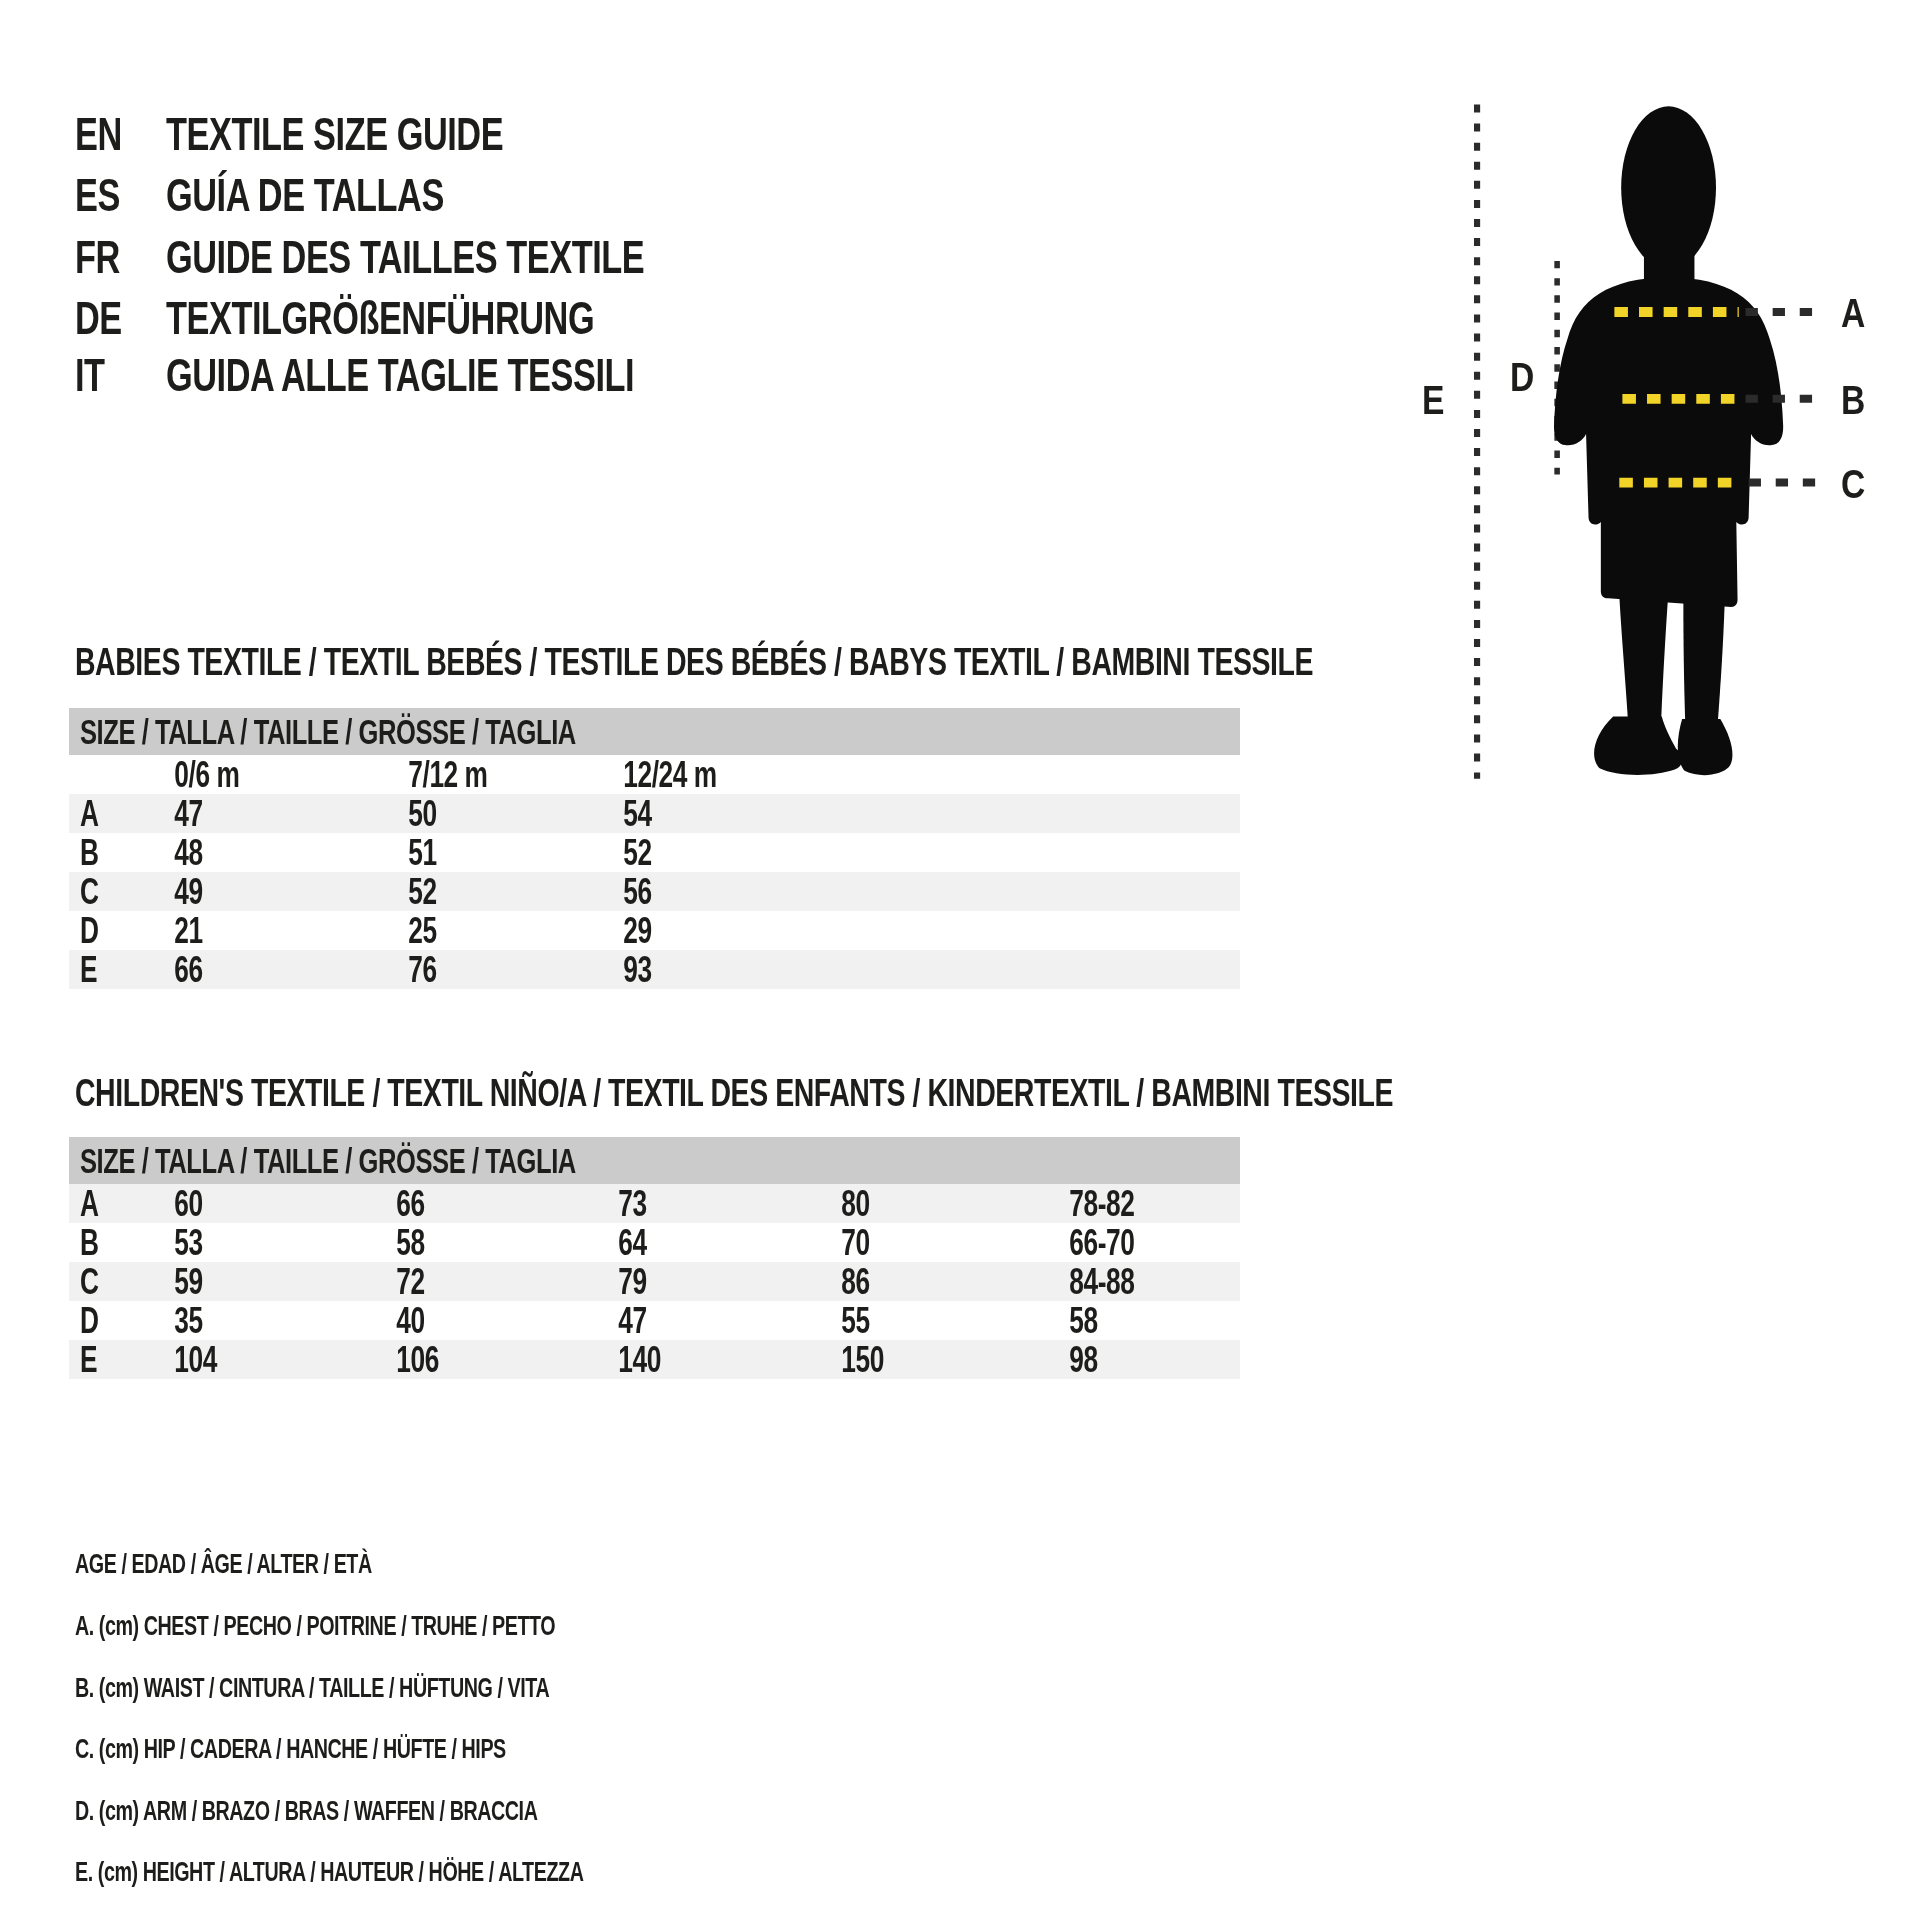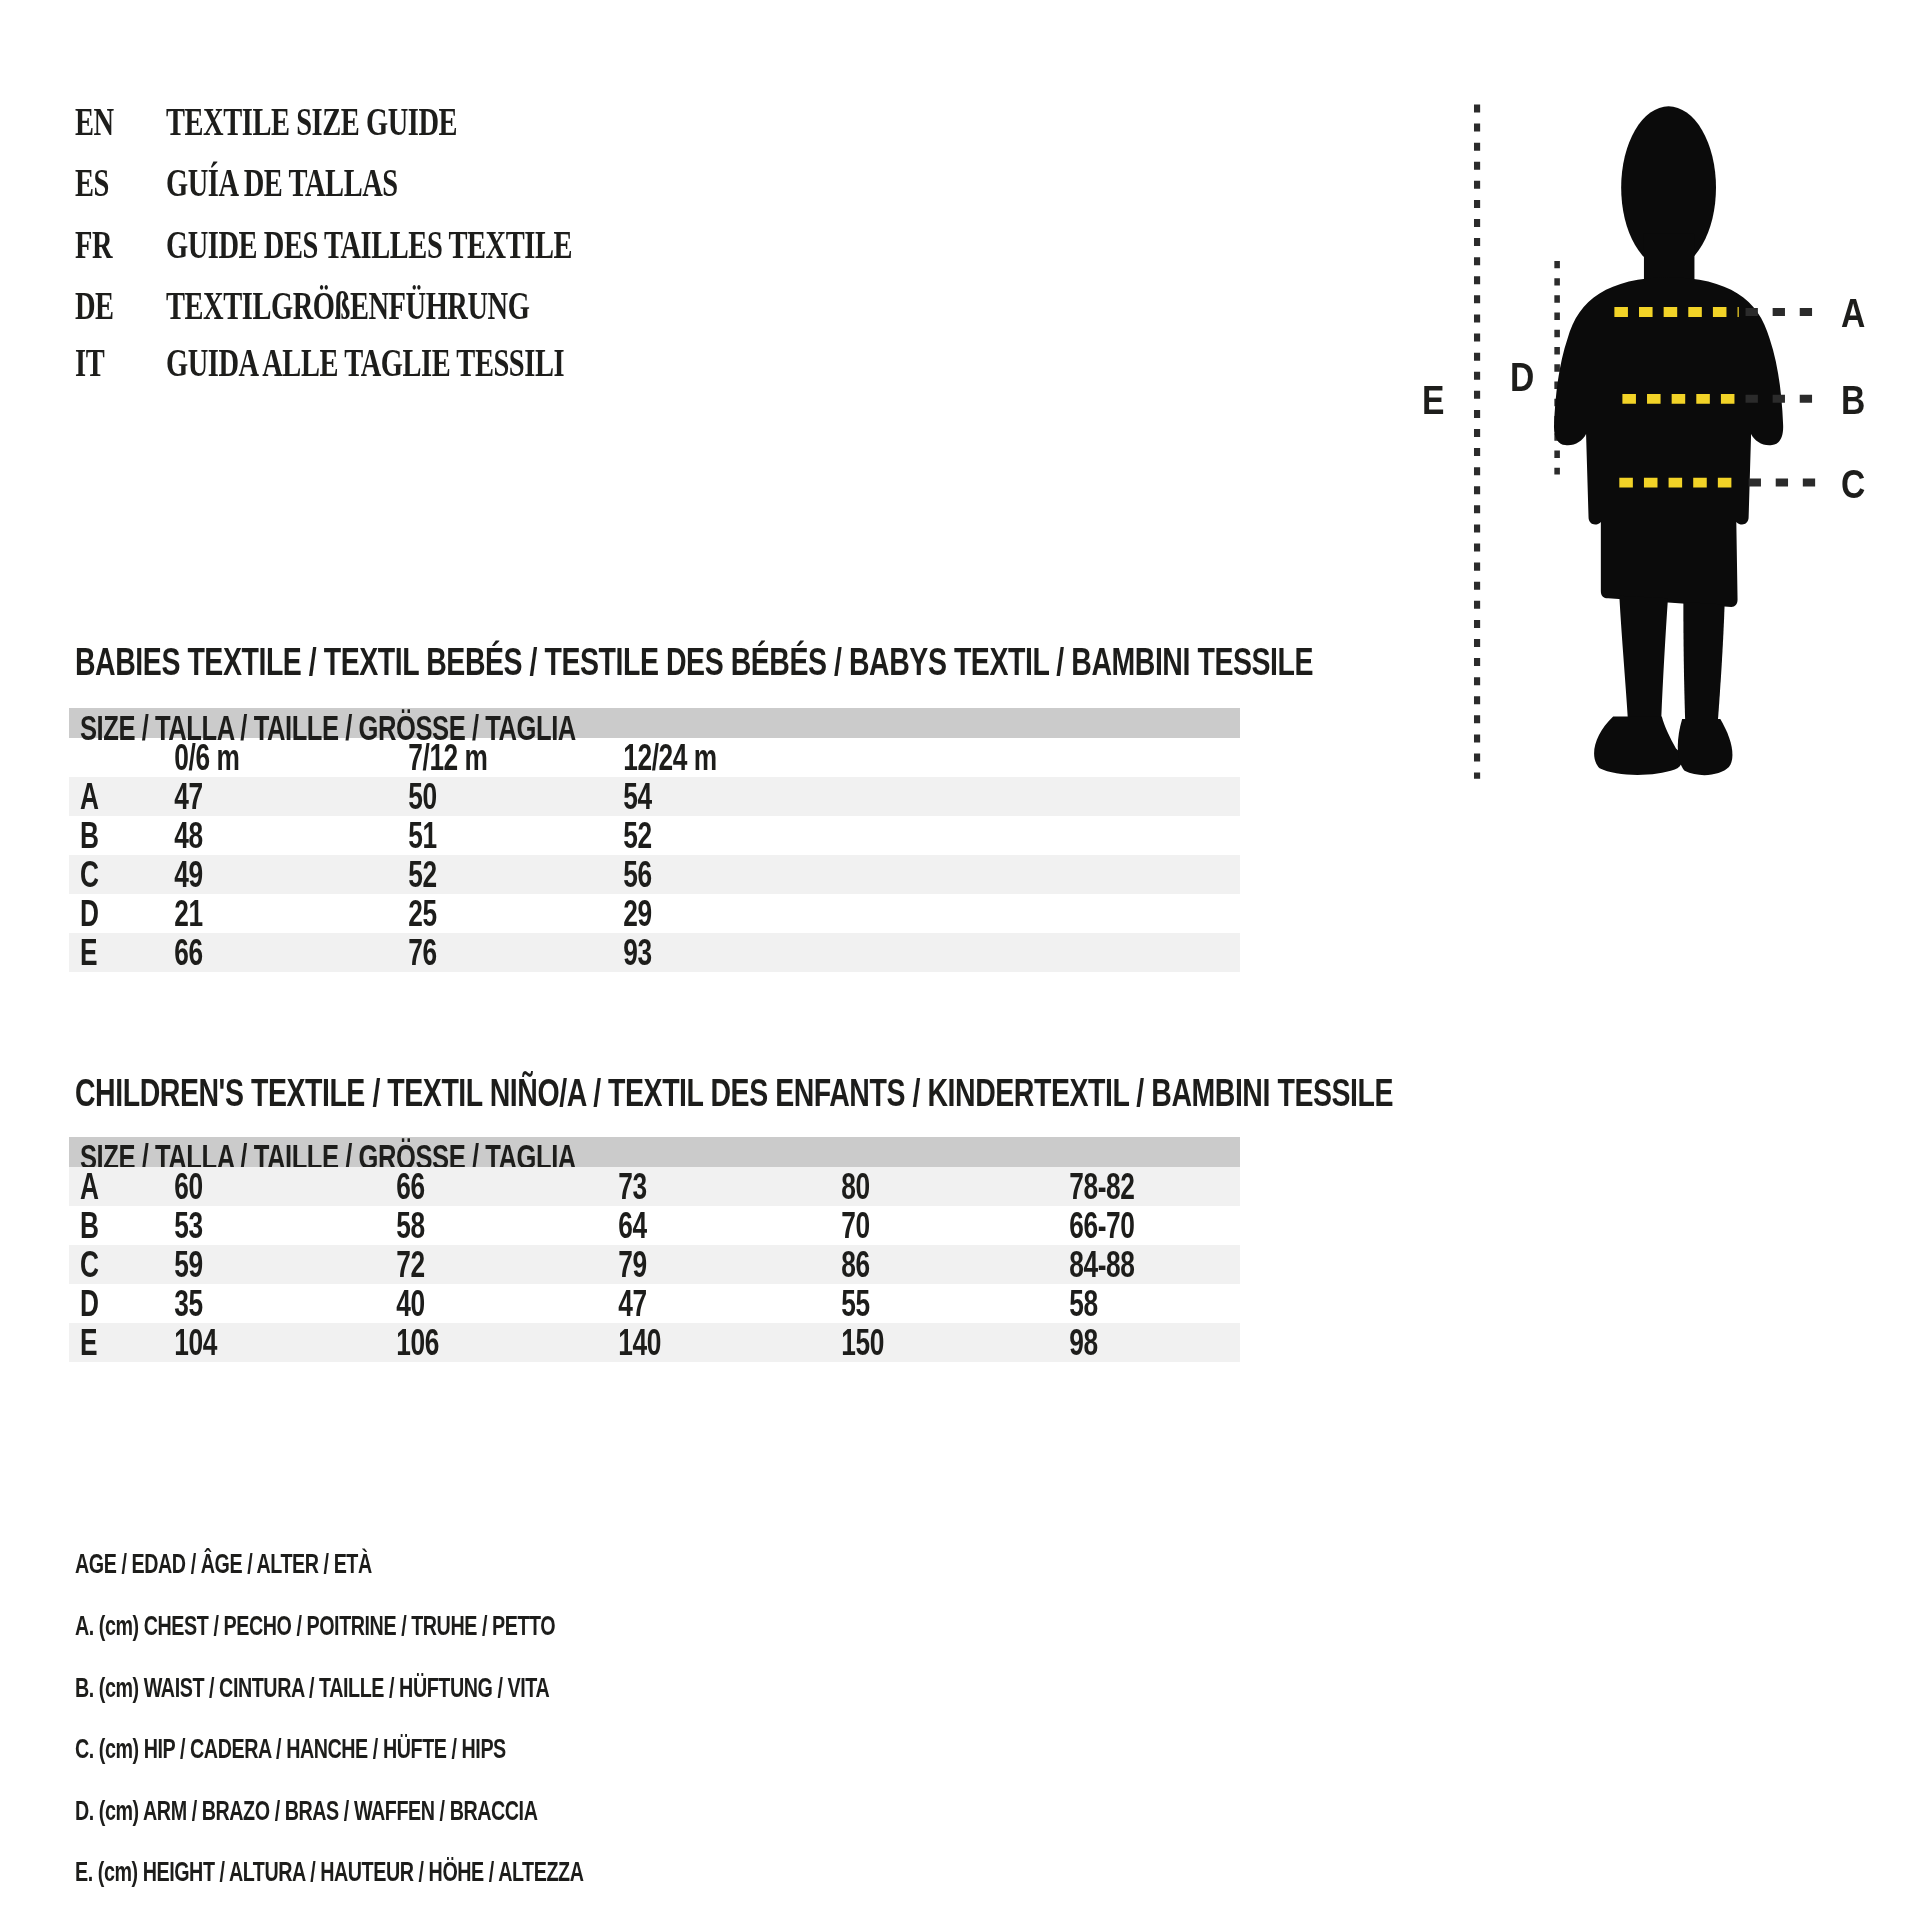--- a/index.html
+++ b/index.html
@@ -22,27 +22,27 @@
   }
   .cond-c{
     display:block;
     transform:scaleX(0.73);
     transform-origin:50% 50%;
     white-space:nowrap;
     font-weight:700;
     letter-spacing:-0.6px;
   }
   
-  .lang-row{position:absolute;left:75px;height:62px;display:flex;align-items:flex-start;font-size:39px;font-family:Liberation Serif, serif;}
+  .lang-row{position:absolute;left:75px;height:62px;display:flex;align-items:flex-end;font-size:47px;}
   .lang-code{width:91px;flex:0 0 91px;}
   
   .section-title{position:absolute;left:75px;font-size:39px;line-height:44px;}
   
   .size-table{position:absolute;left:69px;width:1171px;font-size:36px;}
-  .t-bar{height:30px;background:#cbcbcb;display:flex;align-items:flex-start;padding-left:11px;box-sizing:border-box;font-size:35px;}
+  .t-bar{height:47px;background:#cbcbcb;display:flex;align-items:center;padding-left:11px;box-sizing:border-box;font-size:35px;}
   .t-row{position:relative;height:39px;}
   .t-row.stripe{background:#f1f1f1;}
   .t-cell{position:absolute;top:0;height:39px;line-height:39px;width:173px;}
   .t-rowlabel{position:absolute;left:11px;top:0;height:39px;line-height:39px;}
   .b1{left:82px}.b2{left:316px}.b3{left:531px}
   .c1{left:82px}.c2{left:304px}.c3{left:526px}.c4{left:749px}.c5{left:977px}
   
   .legend-row{position:absolute;left:75px;height:49px;display:flex;align-items:center;font-size:27px;}
   
   .fig-label{position:absolute;font-size:41px;height:47px;line-height:47px;}

